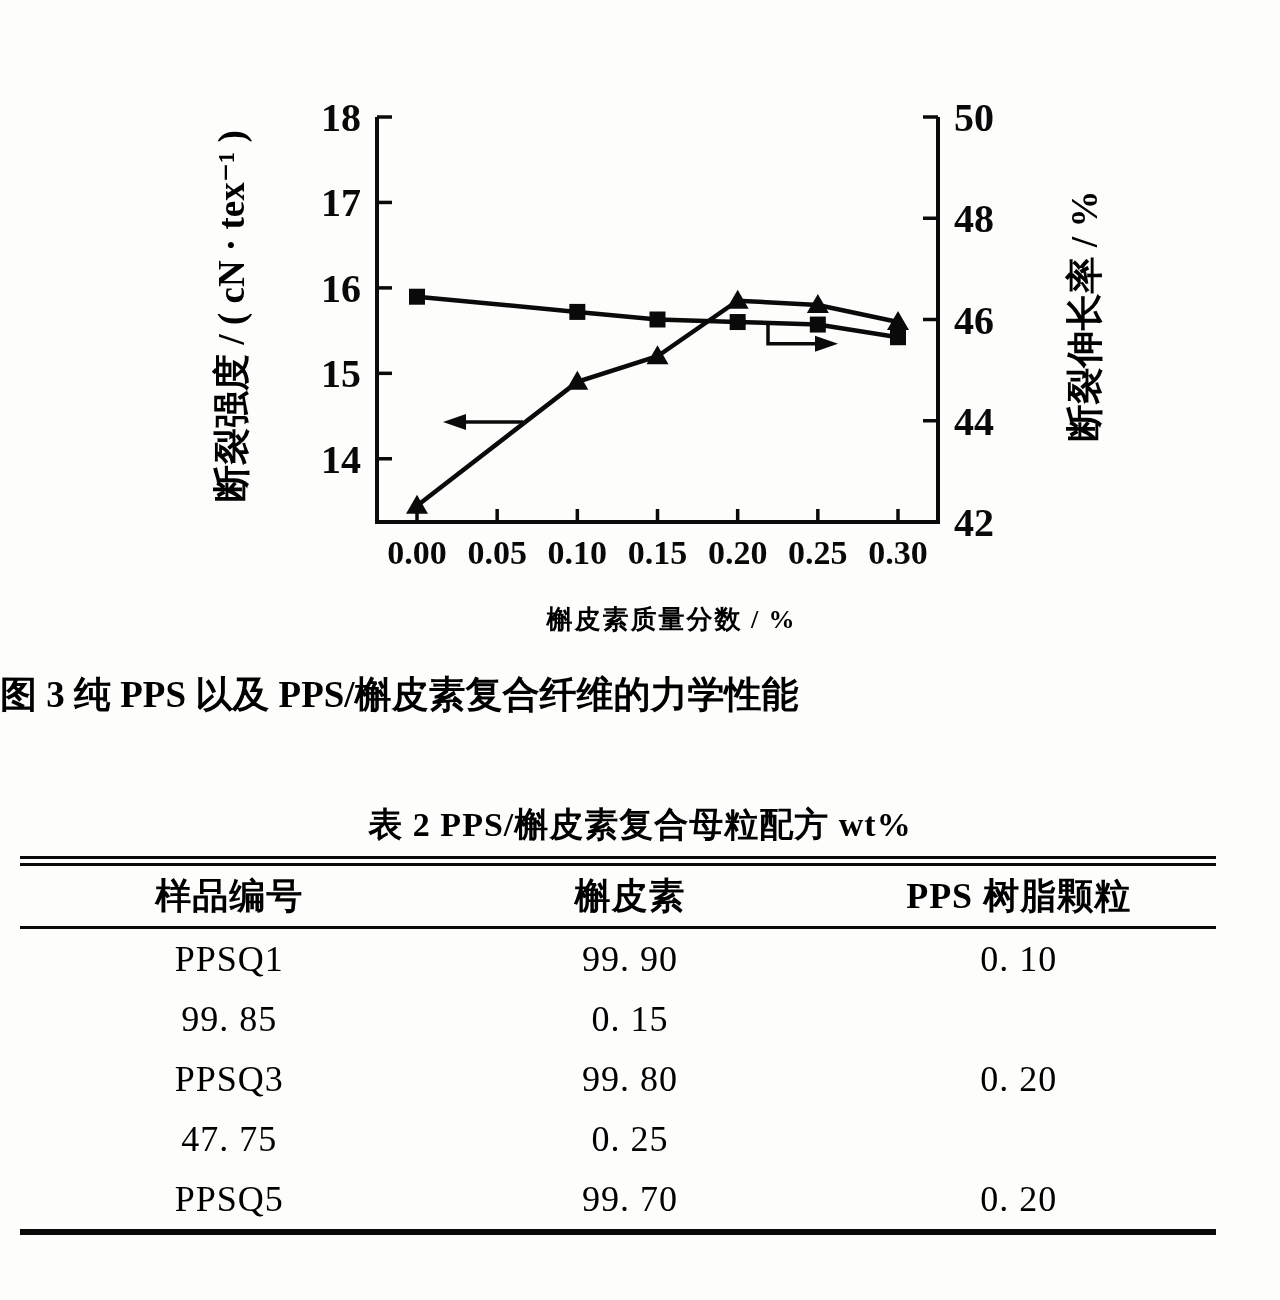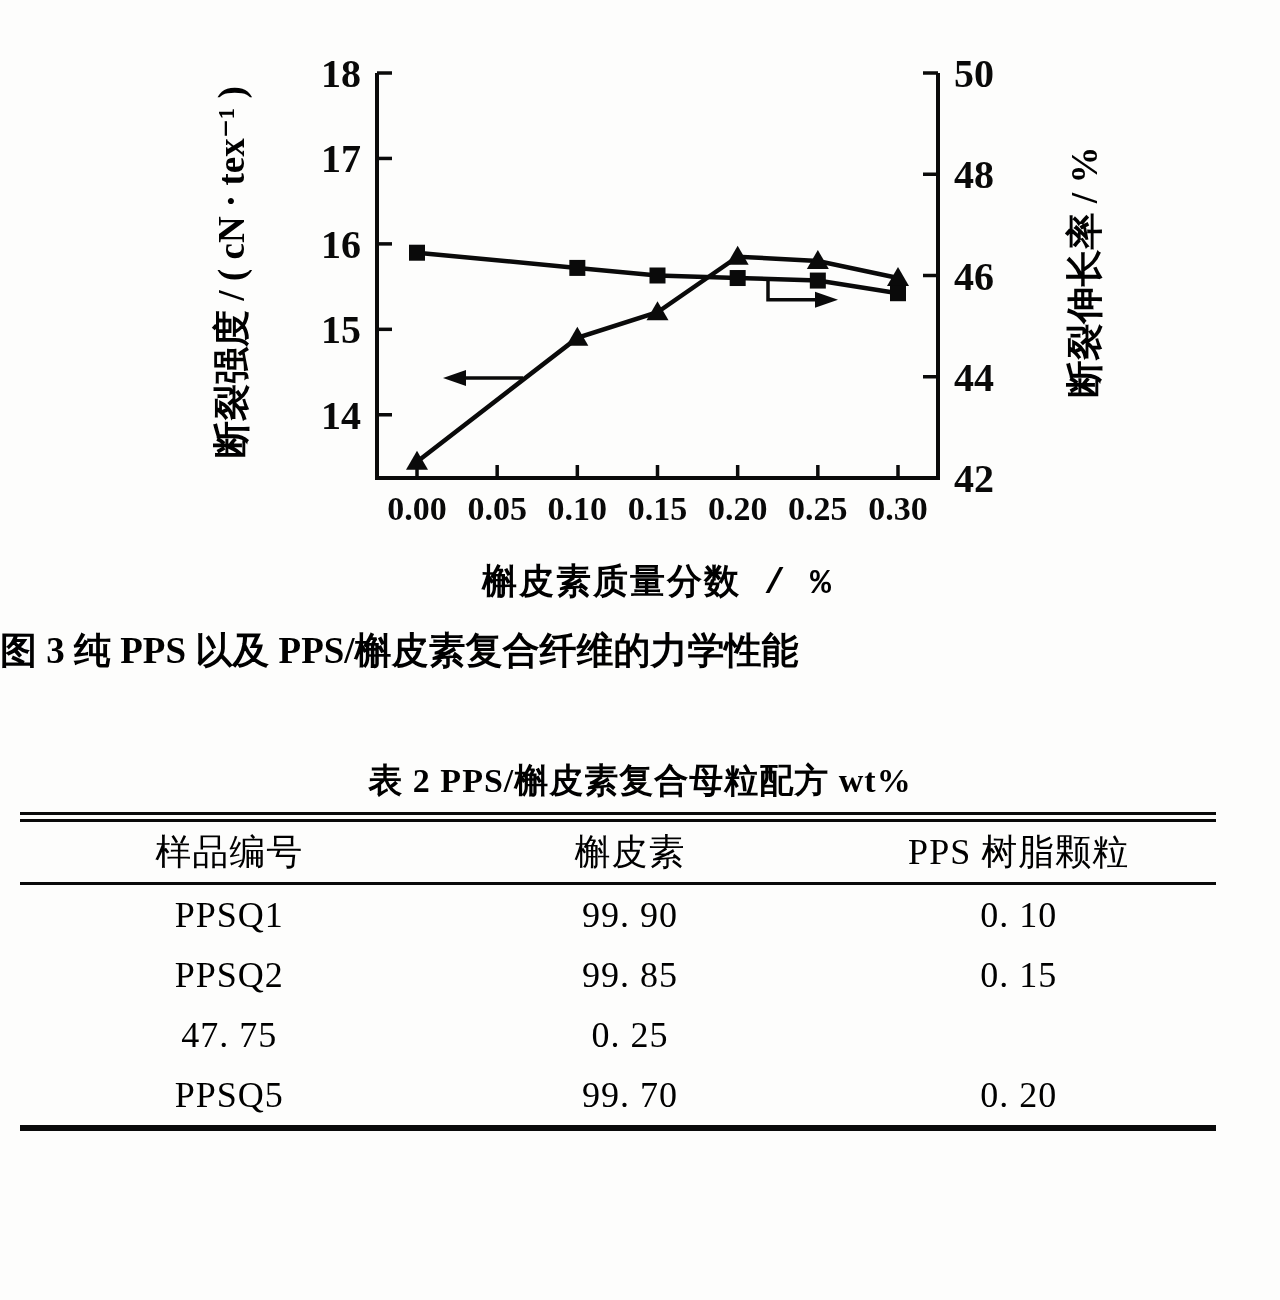--- a/index.html
+++ b/index.html
@@ -1,41 +1,41 @@
 <!DOCTYPE html>
 <html><head>
 <meta charset="utf-8">
 <style>
   html,body{margin:0;padding:0;background:#fff;}
   .page{position:relative;width:1280px;height:1300px;background:#fdfdfc;color:#000;
         font-family:"Liberation Serif","DejaVu Serif",serif;overflow:hidden;}
-  .figure{position:relative;width:1280px;height:700px;}
+  .figure{position:relative;width:1280px;height:700px;margin-top:44px;}
   .figure svg{position:absolute;left:0;top:0;}
   svg text{font-family:"Liberation Serif","DejaVu Serif",serif;font-weight:bold;fill:#090909;}
   .yt{font-size:40px;}
   .xt{font-size:34px;}
   .ylabel{position:absolute;height:44px;line-height:44px;text-align:center;
           font-size:37px;font-weight:bold;transform:rotate(-90deg);white-space:nowrap;}
   .ylabel.left{left:-3px;top:250px;width:470px;}
   .ylabel.right{left:875px;top:250px;width:420px;}
-  .xlabel{position:absolute;left:377px;top:558px;width:561px;text-align:center;
-          font-size:35px;font-weight:bold;letter-spacing:2px;font-family:Liberation Mono, monospace;}
+  .xlabel{position:absolute;left:391px;top:558px;width:561px;text-align:center;
+          font-size:26px;font-weight:bold;letter-spacing:2px;}
   .caption{position:absolute;left:0;top:626px;width:1280px;
            font-size:37px;font-weight:bold;}
   .tablewrap{position:relative;width:1280px;height:600px;}
   .ttitle{position:absolute;left:0;top:58px;width:1280px;text-align:center;
           font-size:34px;font-weight:bold;letter-spacing:1px;}
   .tbl{position:absolute;left:20px;top:112px;width:1196px;}
   .double-rule{height:4px;border-top:3.5px solid #0a0a0a;border-bottom:3.5px solid #0a0a0a;}
   .mid-rule{height:0;border-top:3.5px solid #0a0a0a;}
   .bottom-rule{height:0;border-top:6px solid #0a0a0a;}
   .trow{display:grid;grid-template-columns:35% 32% 33%;align-items:center;height:60px;}
   .trow.thead{height:60px;}
   .tcell{text-align:center;font-size:36px;font-weight:500;letter-spacing:1px;}
-  .thead .tcell{font-weight:400;}
+  .thead .tcell{font-weight:700;}
 </style>
 </head>
 <body>
 
 <div class="page">
 
   <section class="figure">
     <svg width="1280" height="545" viewBox="0 0 1280 545">
         <path d="M 377 73 L 377 478 L 938 478 L 938 73" fill="none" stroke="#0a0a0a" stroke-width="4"></path>
         <line x1="377" y1="73" x2="392" y2="73" stroke="#0a0a0a" stroke-width="3.5"></line>
@@ -106,23 +106,27 @@
         <div class="tcell">槲皮素</div>
         <div class="tcell">PPS 树脂颗粒</div>
       </div>
       <div class="mid-rule"></div>
       <div class="trow">
         <div class="tcell">PPSQ1</div>
         <div class="tcell">99. 90</div>
         <div class="tcell">0. 10</div>
       </div>
       <div class="trow">
-        <div class="tcell">PPSQ2</div>
         <div class="tcell">99. 85</div>
         <div class="tcell">0. 15</div>
+      </div>
+      <div class="trow">
+        <div class="tcell">PPSQ3</div>
+        <div class="tcell">99. 80</div>
+        <div class="tcell">0. 20</div>
       </div>
       <div class="trow">
         <div class="tcell">47. 75</div>
         <div class="tcell">0. 25</div>
       </div>
       <div class="trow">
         <div class="tcell">PPSQ5</div>
         <div class="tcell">99. 70</div>
         <div class="tcell">0. 20</div>
       </div>

